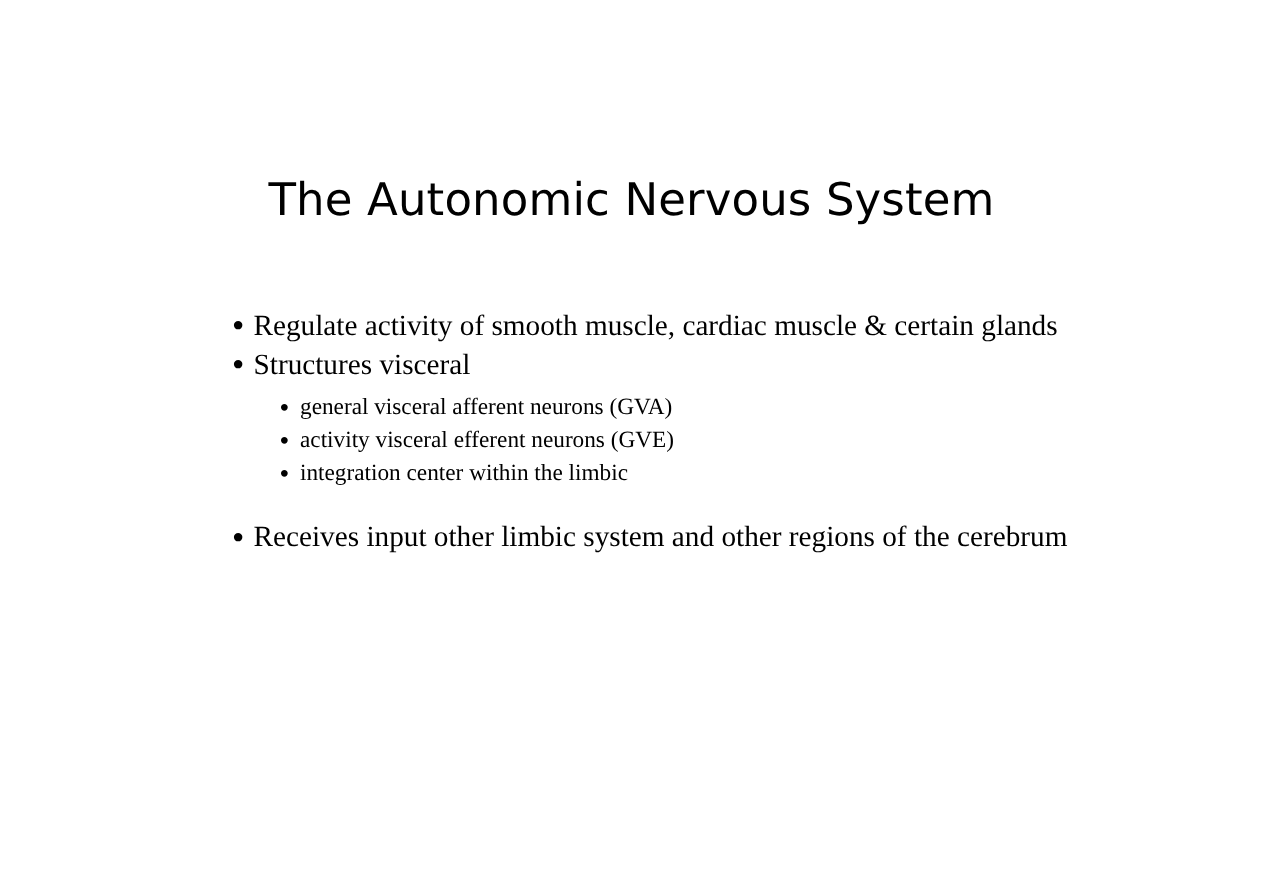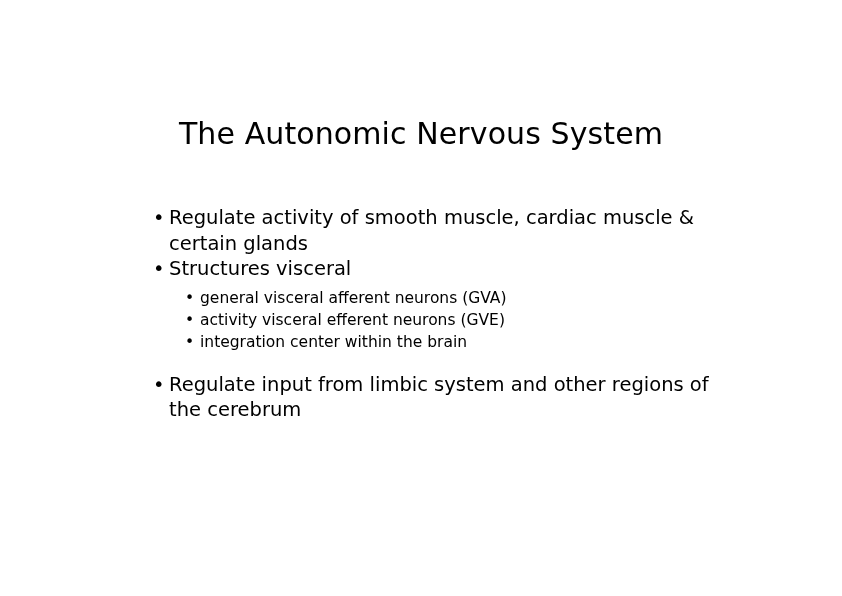--- a/index.html
+++ b/index.html
@@ -86,20 +86,21 @@
     font-size: 15.5px;
     line-height: 1.42;
   }
 
   .spacer-gap {
     height: 12px;
   }
 
   .bullet-text {
     display: block;
+    font-family: Liberation Serif, serif;
   }
 </style>
 </head>
 <body>
 
 <div class="slide">
 
   <div class="slide-title">The Autonomic Nervous System</div>
 
   <div class="slide-body">
@@ -121,27 +122,27 @@
         <span class="bullet-text">general visceral afferent neurons (GVA)</span>
       </div>
 
       <div class="bullet-l2">
         <span class="marker">•</span>
         <span class="bullet-text">activity visceral efferent neurons (GVE)</span>
       </div>
 
       <div class="bullet-l2">
         <span class="marker">•</span>
-        <span class="bullet-text">integration center within the brain</span>
+        <span class="bullet-text">integration center within the limbic</span>
       </div>
 
     </div>
 
     <div class="spacer-gap"></div>
 
     <div class="bullet-l1">
       <span class="marker">•</span>
-      <span class="bullet-text">Regulate input from limbic system and other regions of the cerebrum</span>
+      <span class="bullet-text">Receives input other limbic system and other regions of the cerebrum</span>
     </div>
 
   </div>
 
 </div>
 
 </body></html>

